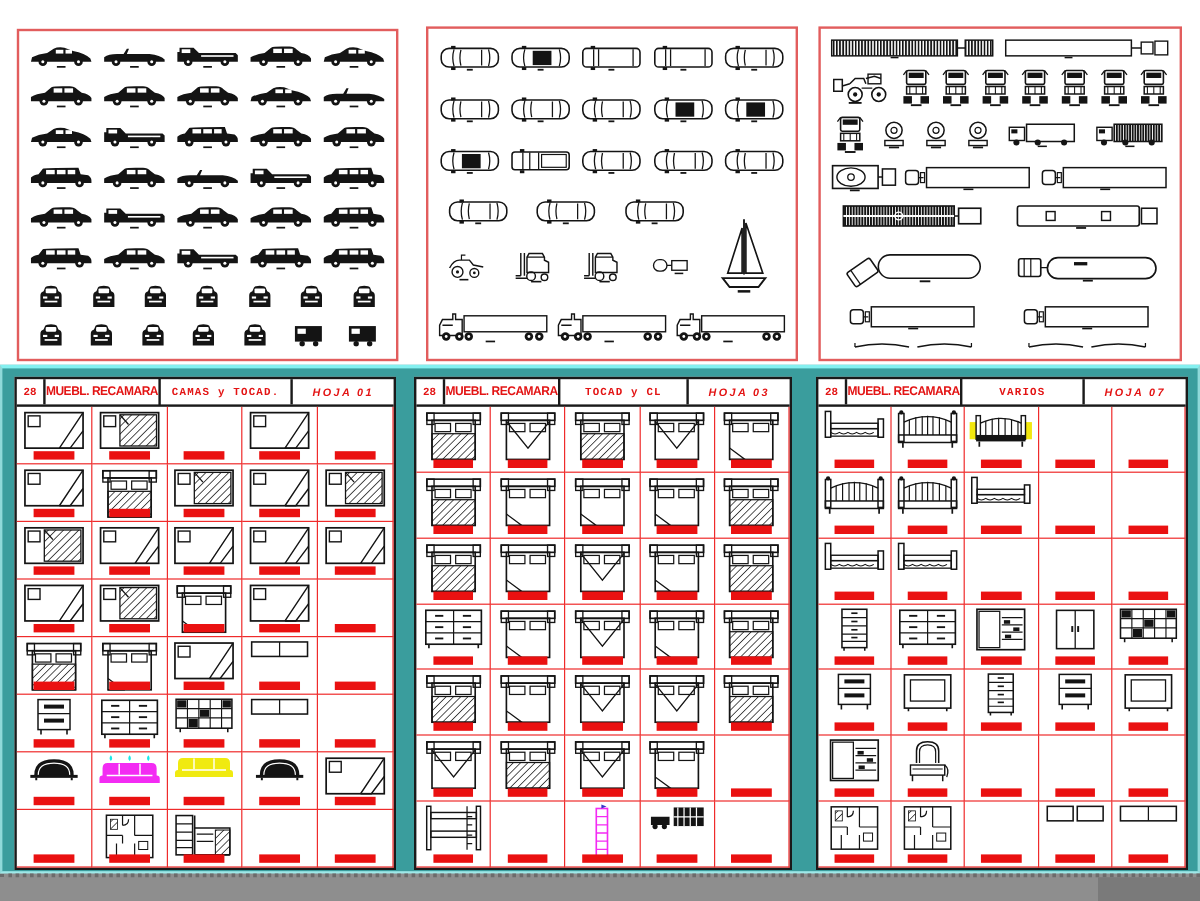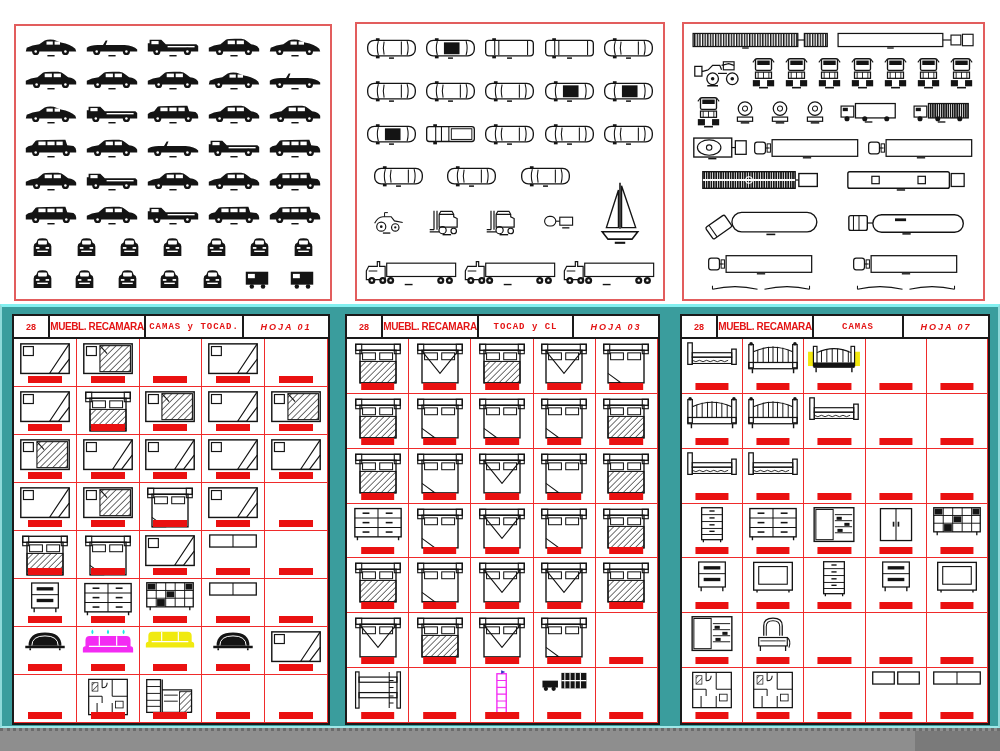--- a/index.html
+++ b/index.html
@@ -20,21 +20,21 @@
           border-top:3px solid #84f0f0;border-left:2px solid #8fd9d9;border-right:2px solid #8fd9d9;
           border-bottom:2px solid #9fe8e8;box-sizing:border-box;}
   .sheet{position:absolute;background:#ffffff;border:2px solid #1a1a1a;box-sizing:border-box;
          display:flex;flex-direction:column;}
   #sh0{left:10px;top:7px;width:318px;height:411px;}
   #sh1{left:343px;top:7px;width:315px;height:411px;}
   #sh2{left:678px;top:7px;width:310px;height:411px;}
   .shead{display:flex;height:21px;border-bottom:2px solid #1a1a1a;flex:0 0 auto;}
   .hc{border-right:2px solid #1a1a1a;display:flex;align-items:center;justify-content:center;
       color:#e31414;font-weight:bold;font-size:9px;white-space:nowrap;overflow:hidden;box-sizing:border-box;}
-  .hc.num{width:36px;}
+  .hc.num{width:24px;font-family:Liberation Mono, monospace;}
   .hc.cat{width:96px;font-size:10px;letter-spacing:-0.4px;transform:scaleY(1.05);}
   .hc.title{flex:1;letter-spacing:1px;font-family:Liberation Mono, monospace;}
   .hc.code{width:84px;border-right:none;letter-spacing:2px;font-style:italic;}
   .grid{flex:1;display:grid;grid-template-columns:repeat(5,1fr);}
   .rows8{grid-template-rows:repeat(8,1fr);}
   .rows7{grid-template-rows:repeat(7,1fr);}
   .cell{position:relative;border-right:1px solid #ef2b2b;border-bottom:1px solid #ef2b2b;overflow:visible;}
   .cell svg{position:absolute;left:50%;top:2px;transform:translateX(-50%);}
   .cell .bar{position:absolute;left:50%;transform:translateX(-50%);bottom:3px;width:55%;max-width:42px;
              height:7px;background:#ea1111;}
@@ -1272,21 +1272,21 @@
           </div>
           <div class="cell">
             <div class="bar"></div>
           </div>
         </div>
     </div>
     <div class="sheet" id="sh2">
       <div class="shead">
         <div class="hc num">28</div>
         <div class="hc cat">MUEBL. RECAMARA</div>
-        <div class="hc title">CAMAS</div>
+        <div class="hc title">VARIOS</div>
         <div class="hc code">HOJA 07</div>
       </div>
       <div class="grid rows7">
           <div class="cell">
             <svg width="52" height="27" class="glyph">
               <use href="#g-bedside"></use>
             </svg>
             <div class="bar"></div>
           </div>
           <div class="cell">

